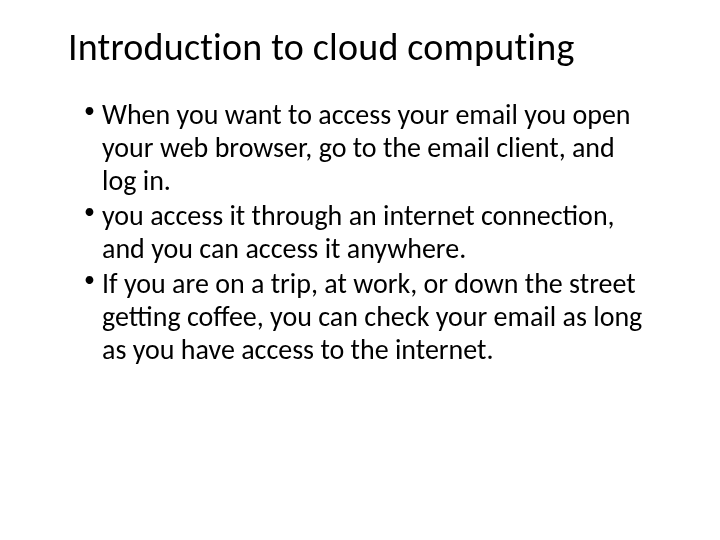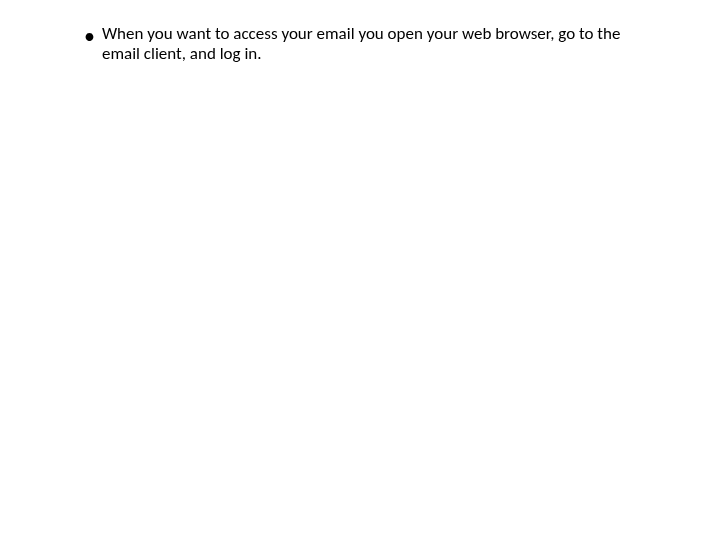--- a/index.html
+++ b/index.html
@@ -24,34 +24,37 @@
     margin: 0 0 28px 20px;
     letter-spacing: 0.2px;
   }
   ul.bullets {
     list-style: none;
     margin: 0;
     padding: 0 20px 0 36px;
   }
   ul.bullets li {
     position: relative;
-    font-size: 17px;
+    font-size: 28px;
     line-height: 1.18;
     margin-bottom: 2px;
     padding-left: 18px;
   }
   ul.bullets li::before {
     content: "•";
     position: absolute;
     left: 0;
     top: 0;
     font-size: 22px;
     line-height: 1.2;
   }
 </style>
 </head>
 <body>
 
 <div class="slide">
+  <h1 class="title">Introduction to cloud computing</h1>
   <ul class="bullets">
     <li> When you want to access your email you open your web browser, go to the email client, and log in.</li>
+    <li> you access it through an internet connection, and you can access it anywhere.</li>
+    <li>If you are on a trip, at work, or down the street getting coffee, you can check your email as long as you have access to the internet.</li>
   </ul>
 </div>
 
 </body></html>

